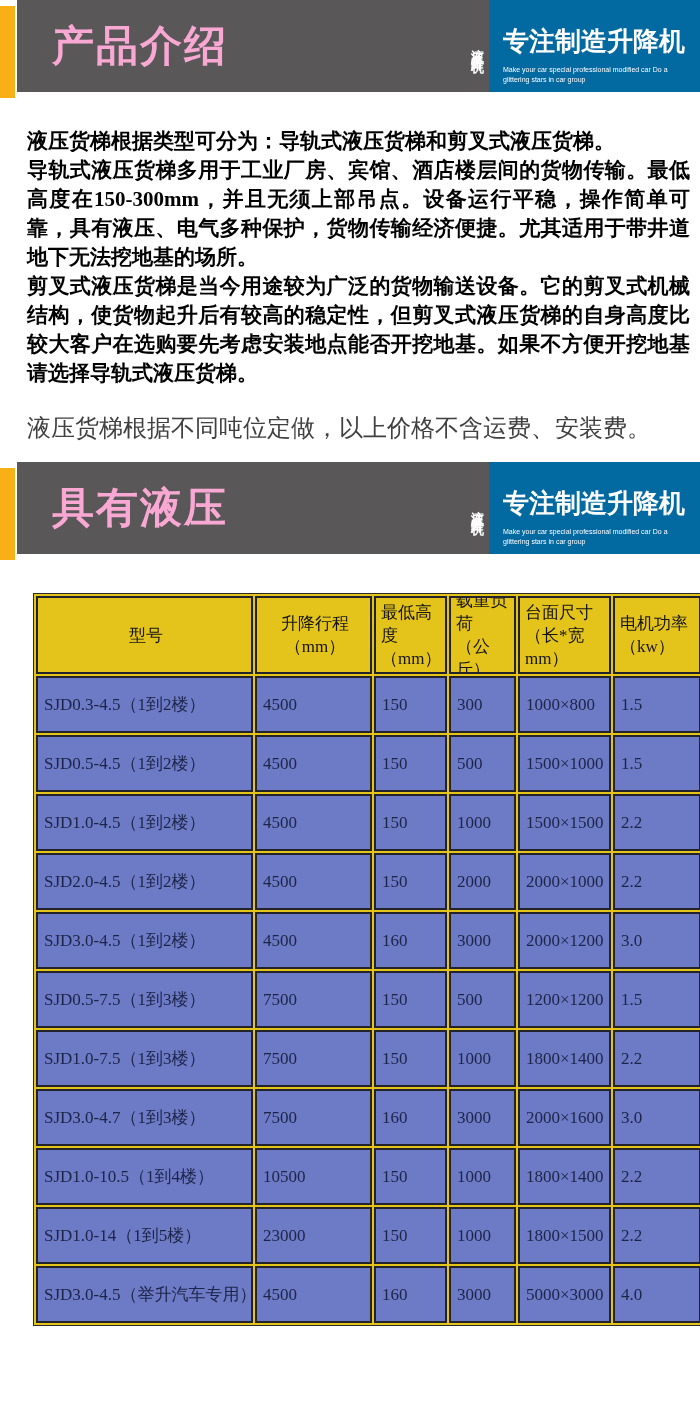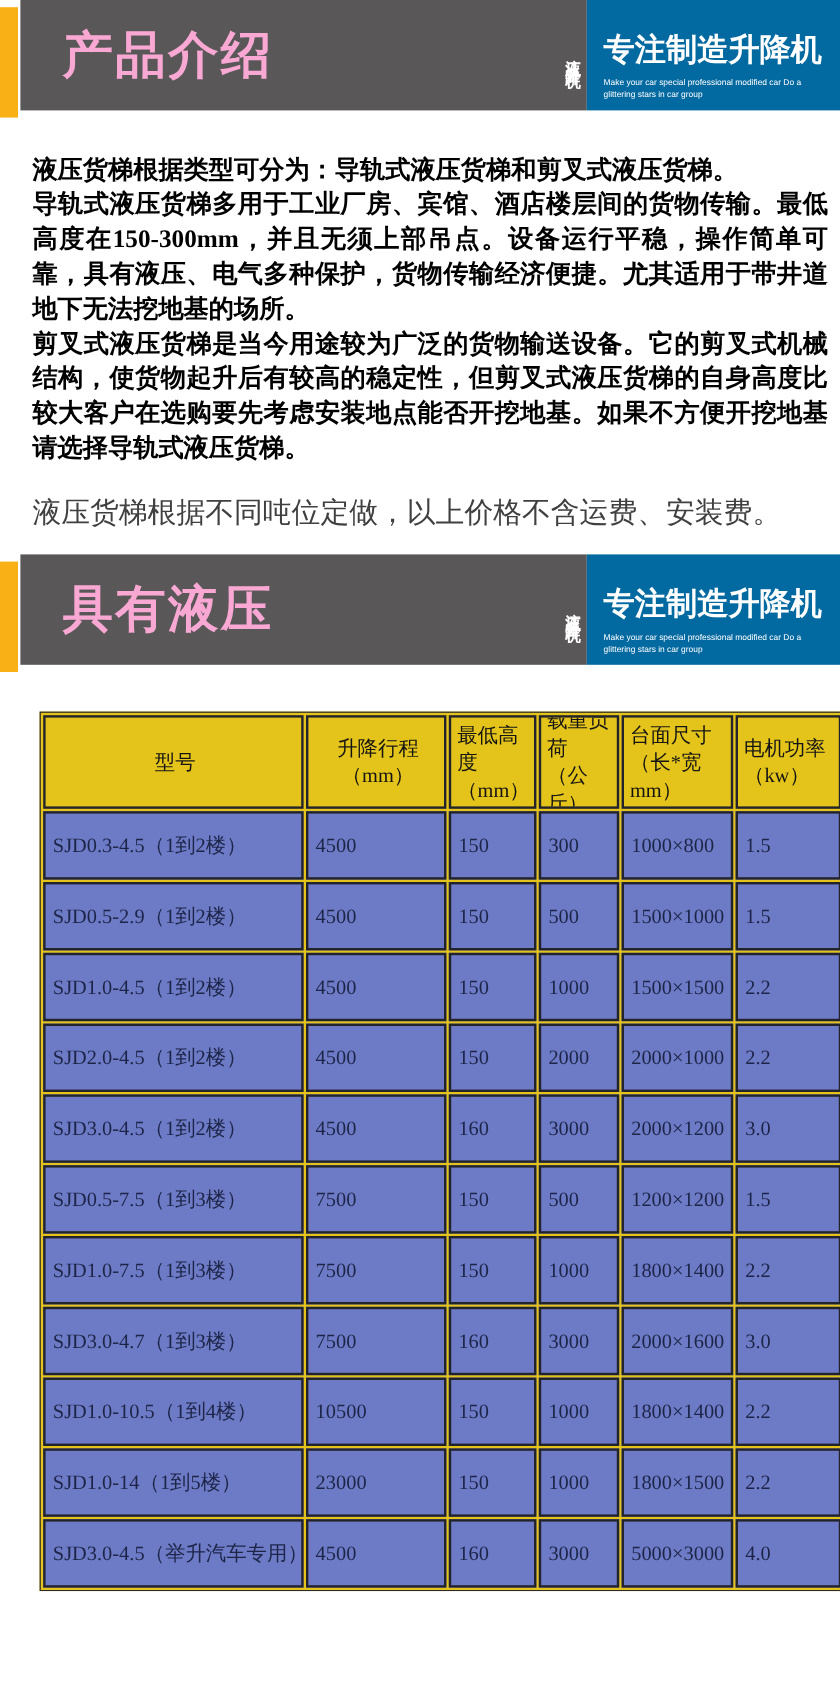--- a/index.html
+++ b/index.html
@@ -136,21 +136,21 @@
           <tr>
             <td>SJD0.3-4.5（1到2楼）</td>
             <td>4500</td>
             <td>150</td>
             <td>300</td>
             <td>1000×800</td>
             <td>1.5</td>
           </tr>
 
           <tr>
-            <td>SJD0.5-2.9（1到2楼）</td>
+            <td>SJD0.5-4.5（1到2楼）</td>
             <td>4500</td>
             <td>150</td>
             <td>500</td>
             <td>1500×1000</td>
             <td>1.5</td>
           </tr>
 
           <tr>
             <td>SJD1.0-4.5（1到2楼）</td>
             <td>4500</td>

